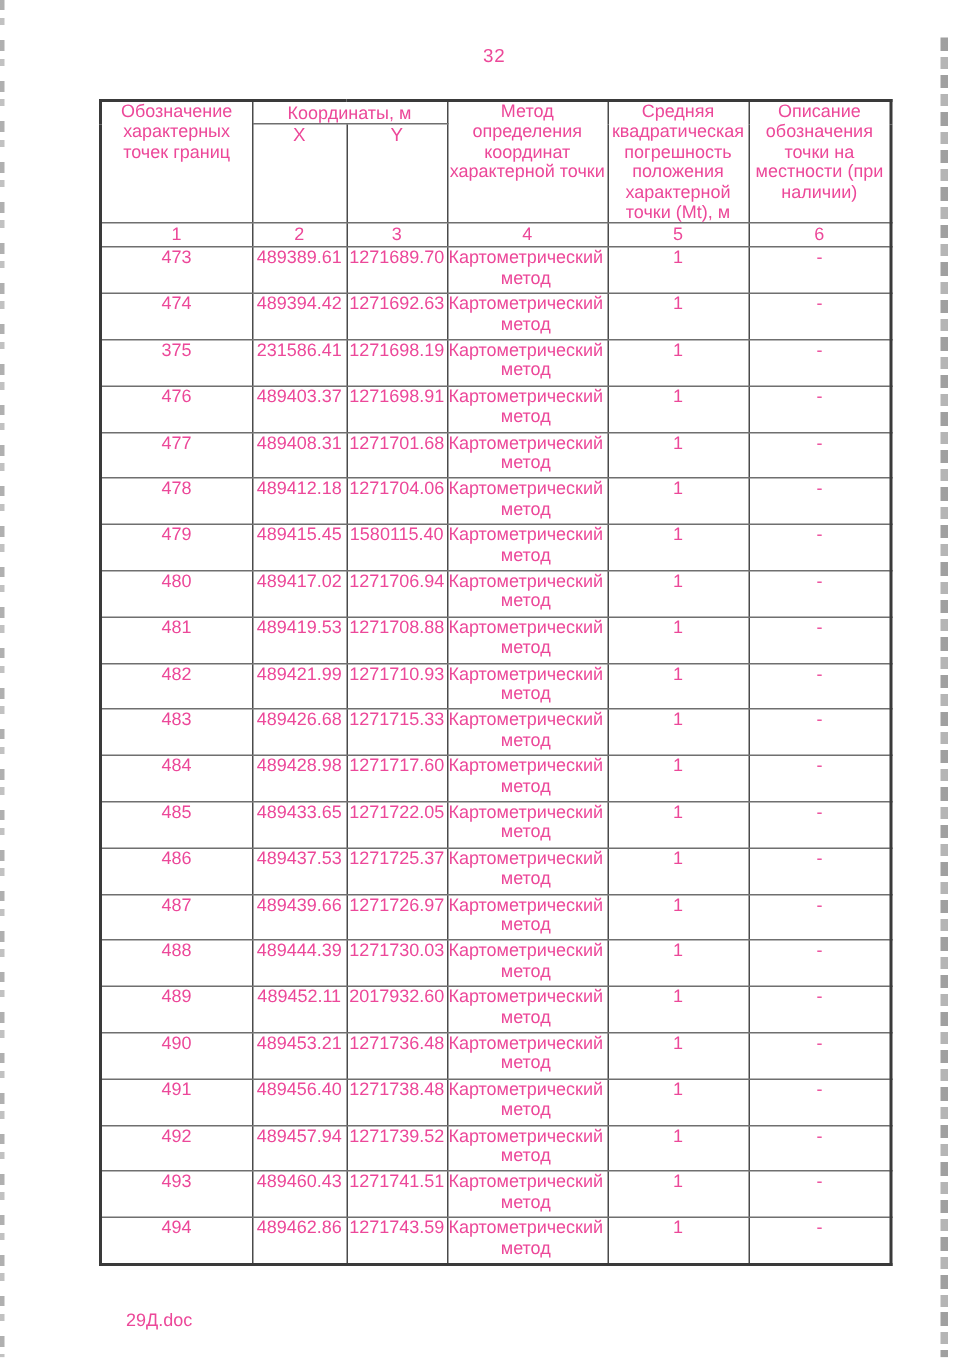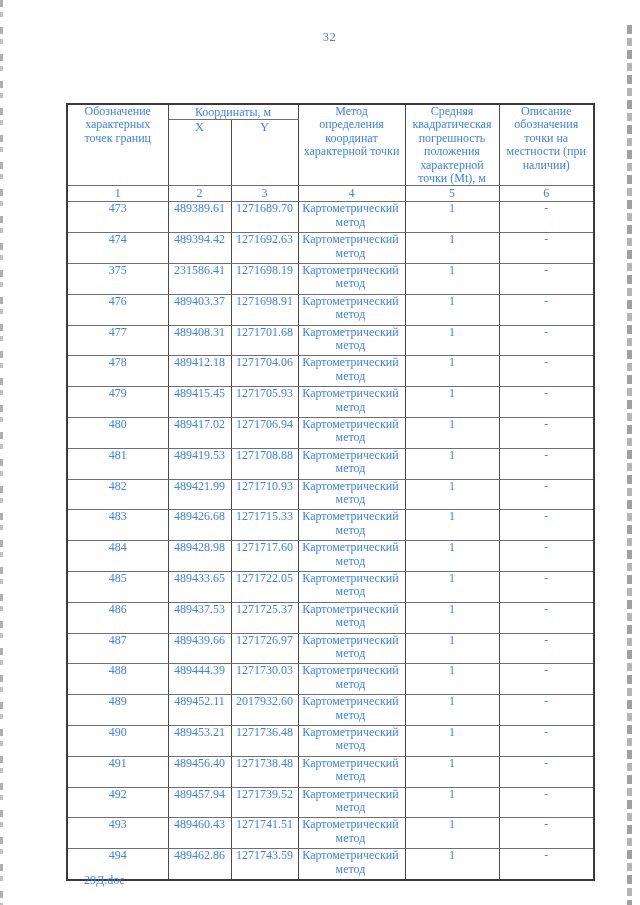--- a/index.html
+++ b/index.html
@@ -1,42 +1,41 @@
 <!DOCTYPE html>
 <html><head>
 <meta charset="utf-8">
 <style>
   html, body { margin: 0; padding: 0; background: #ffffff; }
   .page {
     position: relative;
     width: 640px;
     height: 905px;
     background: #ffffff;
-    font-family: Liberation Serif, serif;
-    color: #3b82f6;
+    font-family: Liberation Sans, sans-serif;
+    color: #ec4899;
     overflow: hidden;
   }
   .page-number {
     position: absolute;
     top: 30px;
     left: 66px;
     width: 527px;
     text-align: center;
     font-size: 12.5px;
     letter-spacing: 0.5px;
   }
   table.coords {
     position: absolute;
     left: 66px;
     top: 66px;
     width: 527px;
     border-collapse: collapse;
     table-layout: fixed;
     border: 2px solid #3a3a3a;
-    margin-top: 37px;
   }
   table.coords th, table.coords td {
     border: 1px solid #4a4a4a;
     border-top-color: #6f6f6f;
     border-bottom-color: #6f6f6f;
     padding: 0;
     font-weight: normal;
     text-align: center;
     vertical-align: top;
     overflow: hidden;
@@ -200,21 +199,21 @@
           <td class="c-point">478</td>
           <td class="c-x">489412.18</td>
           <td class="c-y">1271704.06</td>
           <td class="c-method">Картометрический метод</td>
           <td class="c-mt">1</td>
           <td class="c-desc">-</td>
         </tr>
         <tr>
           <td class="c-point">479</td>
           <td class="c-x">489415.45</td>
-          <td class="c-y">1271705.93</td>
+          <td class="c-y">1580115.40</td>
           <td class="c-method">Картометрический метод</td>
           <td class="c-mt">1</td>
           <td class="c-desc">-</td>
         </tr>
         <tr>
           <td class="c-point">480</td>
           <td class="c-x">489417.02</td>
           <td class="c-y">1271706.94</td>
           <td class="c-method">Картометрический метод</td>
           <td class="c-mt">1</td>

